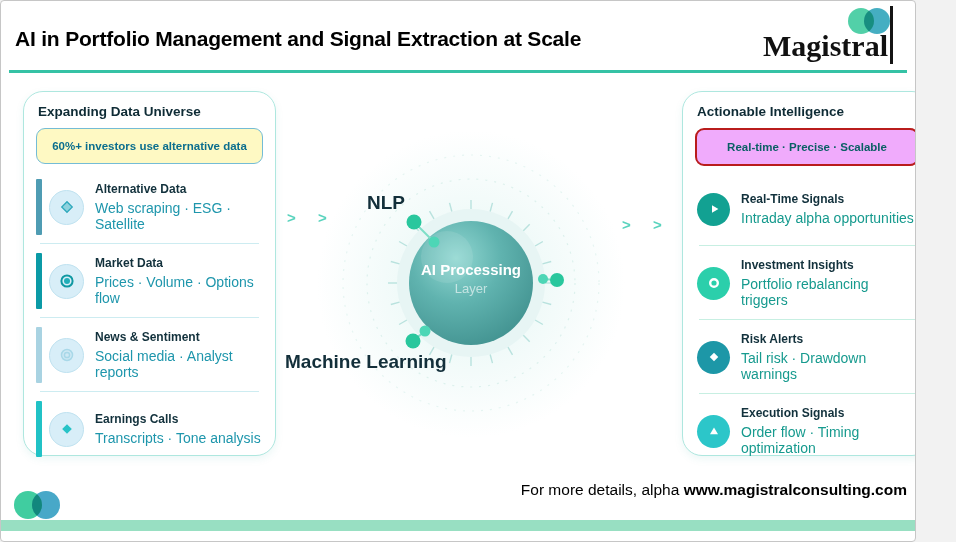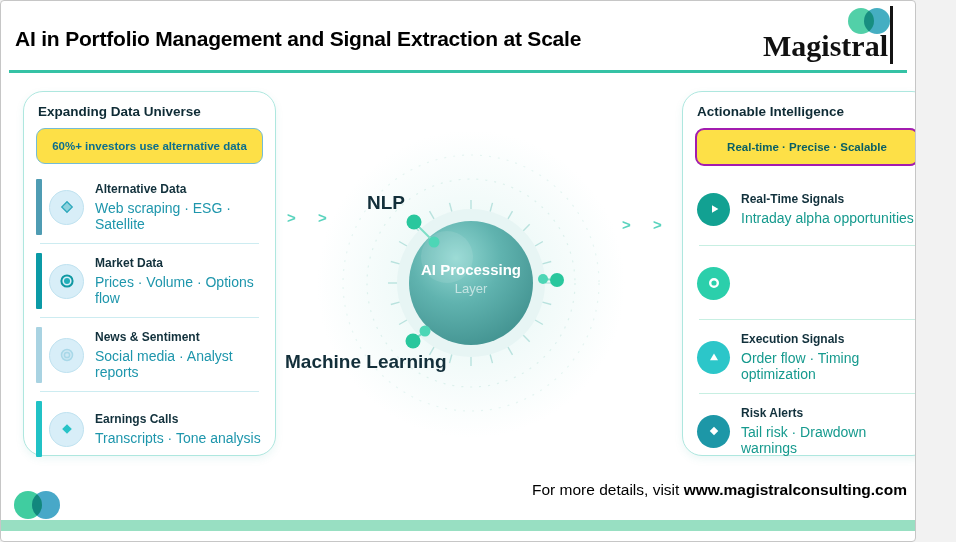--- a/index.html
+++ b/index.html
@@ -20,22 +20,22 @@
   .header-rule{position:absolute;left:8px;right:8px;top:69px;height:3px;background:#35c2a5;}
   
   .panel{position:absolute;top:90px;height:365px;background:#fff;border:1.5px solid #aee7df;
     border-radius:20px;box-sizing:border-box;padding:10px 12px;
     box-shadow:0 3px 8px rgba(0,150,140,.08);}
   .panel.left{left:22px;width:253px;}
   .panel.right{left:681px;width:250px;}
   .panel h2{font-size:13.5px;font-weight:800;color:#0e2b35;margin:2px 0 9px 2px;}
   .badge{height:34px;border-radius:9px;display:flex;align-items:center;justify-content:center;
     font-size:11.5px;font-weight:700;}
-  .badge.b-left{background:#fde047;border:1.5px solid #74bcd6;color:#0c6e8e;}
-  .badge.b-right{background:#fde047;border:2px solid #a21caf;color:#0a5f64;}
+  .badge.b-left{background:#fef9c3;border:1.5px solid #74bcd6;color:#0c6e8e;}
+  .badge.b-right{background:#f0abfc;border:2px solid #b91c1c;color:#0a5f64;}
   .rows{margin-top:6px;}
   .row{position:relative;height:74px;display:flex;align-items:center;}
   .panel.left  .row:not(:last-child)::after,
   .panel.right .row:not(:last-child)::after{
     content:"";position:absolute;left:4px;right:4px;bottom:0;height:1px;background:#cdecf1;}
   .panel.right .row:not(:last-child)::after{background:#c7efe2;}
   .accent{position:absolute;width:6px;height:56px;top:9px;border-radius:1px;}
   .panel.left .accent{left:0;}
   .panel.right .accent{right:-3px;}
   .l-icon{width:33px;height:33px;border-radius:50%;background:#d8eef8;border:1px solid #bfe2f0;
@@ -218,52 +218,56 @@
         </div>
         <span class="accent" style="background: rgb(15, 148, 136);"></span>
       </div>
 
       <div class="row">
         <span class="r-icon" style="background: rgb(43, 207, 171);">
           <svg width="16" height="16" viewBox="0 0 16 16">
               <circle cx="8" cy="8" r="3.8" fill="none" stroke="#fff" stroke-width="2.4"></circle>
             </svg>
         </span>
+        <div class="txt">
+          <div class="row-title">Investment Insights</div>
+          <div class="row-sub">Portfolio rebalancing triggers</div>
+        </div>
         <span class="accent" style="background: rgb(45, 210, 168);"></span>
+      </div>
+
+      <div class="row">
+        <span class="r-icon" style="background: rgb(29, 151, 167);">
+          <svg width="16" height="16" viewBox="0 0 16 16">
+              <rect x="5" y="5" width="6" height="6" transform="rotate(45 8 8)" fill="#fff"></rect>
+            </svg>
+        </span>
+        <div class="txt">
+          <div class="row-title">Risk Alerts</div>
+          <div class="row-sub">Tail risk · Drawdown warnings</div>
+        </div>
+        <span class="accent" style="background: rgb(30, 143, 168);"></span>
       </div>
 
       <div class="row">
         <span class="r-icon" style="background: rgb(44, 198, 201);">
           <svg width="16" height="16" viewBox="0 0 16 16">
               <polygon points="8,4.4 12,11.2 4,11.2" fill="#fff"></polygon>
             </svg>
         </span>
         <div class="txt">
           <div class="row-title">Execution Signals</div>
           <div class="row-sub">Order flow · Timing optimization</div>
         </div>
         <span class="accent" style="background: rgb(23, 188, 203);"></span>
       </div>
 
-      <div class="row">
-        <span class="r-icon" style="background: rgb(29, 151, 167);">
-          <svg width="16" height="16" viewBox="0 0 16 16">
-              <rect x="5" y="5" width="6" height="6" transform="rotate(45 8 8)" fill="#fff"></rect>
-            </svg>
-        </span>
-        <div class="txt">
-          <div class="row-title">Risk Alerts</div>
-          <div class="row-sub">Tail risk · Drawdown warnings</div>
-        </div>
-        <span class="accent" style="background: rgb(30, 143, 168);"></span>
-      </div>
-
     </div>
   </section>
 
   <div class="footer-text">
-    <span>For more details, visit </span><b>www.magistralconsulting.com</b>
+    <span>For more details, alpha </span><b>www.magistralconsulting.com</b>
   </div>
   <div class="foot-c foot-c1"></div>
   <div class="foot-c foot-c2"></div>
   <div class="bottom-bar"></div>
 
 </div>
 
 </body></html>

